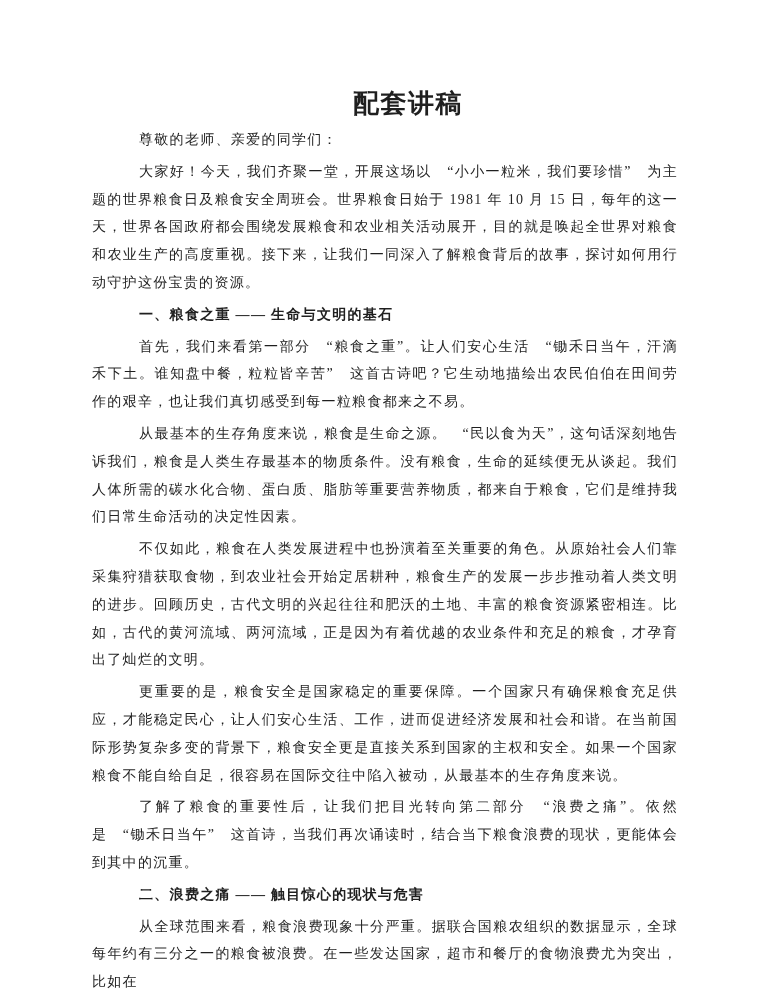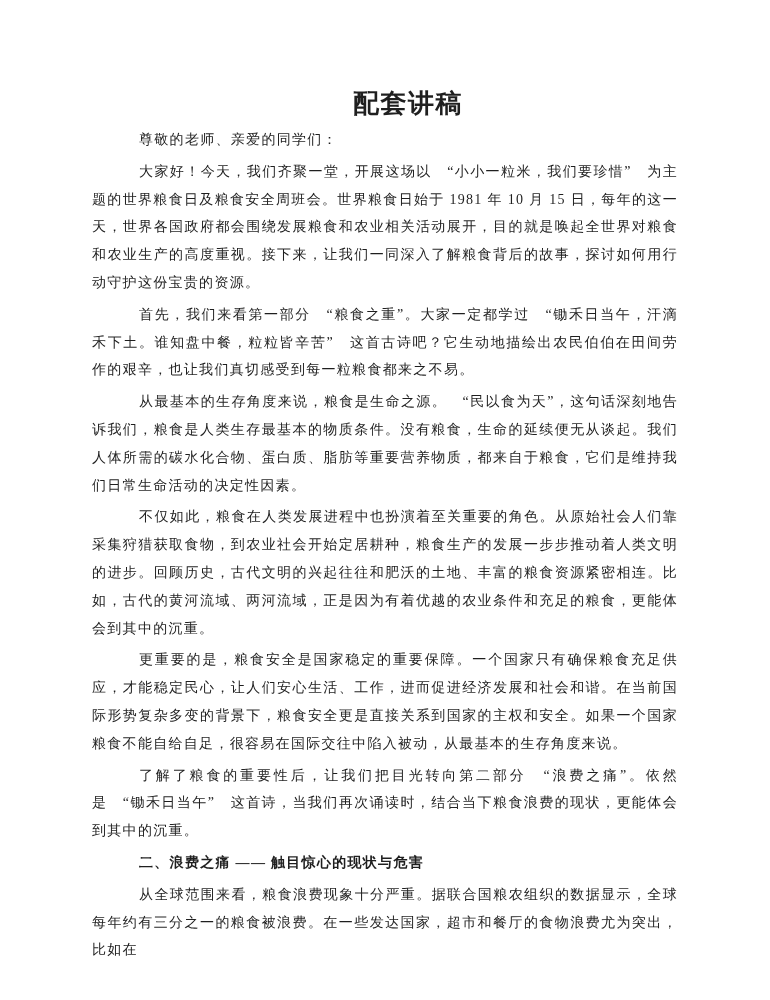--- a/index.html
+++ b/index.html
@@ -47,26 +47,27 @@
 </head>
 <body>
 
 <div class="page">
   <h1 class="doc-title">配套讲稿</h1>
 
   <p class="para">尊敬的老师、亲爱的同学们：</p>
 
   <p class="para">大家好！今天，我们齐聚一堂，开展这场以　“小小一粒米，我们要珍惜”　为主题的世界粮食日及粮食安全周班会。世界粮食日始于 1981 年 10 月 15 日，每年的这一天，世界各国政府都会围绕发展粮食和农业相关活动展开，目的就是唤起全世界对粮食和农业生产的高度重视。接下来，让我们一同深入了解粮食背后的故事，探讨如何用行动守护这份宝贵的资源。</p>
 
+  <p class="para heading">一、粮食之重 —— 生命与文明的基石</p>
 
-  <p class="para">首先，我们来看第一部分　“粮食之重”。大家一定都学过　“锄禾日当午，汗滴禾下土。谁知盘中餐，粒粒皆辛苦”　这首古诗吧？它生动地描绘出农民伯伯在田间劳作的艰辛，也让我们真切感受到每一粒粮食都来之不易。</p>
+  <p class="para">首先，我们来看第一部分　“粮食之重”。让人们安心生活　“锄禾日当午，汗滴禾下土。谁知盘中餐，粒粒皆辛苦”　这首古诗吧？它生动地描绘出农民伯伯在田间劳作的艰辛，也让我们真切感受到每一粒粮食都来之不易。</p>
 
   <p class="para">从最基本的生存角度来说，粮食是生命之源。　“民以食为天”，这句话深刻地告诉我们，粮食是人类生存最基本的物质条件。没有粮食，生命的延续便无从谈起。我们人体所需的碳水化合物、蛋白质、脂肪等重要营养物质，都来自于粮食，它们是维持我们日常生命活动的决定性因素。</p>
 
-  <p class="para">不仅如此，粮食在人类发展进程中也扮演着至关重要的角色。从原始社会人们靠采集狩猎获取食物，到农业社会开始定居耕种，粮食生产的发展一步步推动着人类文明的进步。回顾历史，古代文明的兴起往往和肥沃的土地、丰富的粮食资源紧密相连。比如，古代的黄河流域、两河流域，正是因为有着优越的农业条件和充足的粮食，更能体会到其中的沉重。</p>
+  <p class="para">不仅如此，粮食在人类发展进程中也扮演着至关重要的角色。从原始社会人们靠采集狩猎获取食物，到农业社会开始定居耕种，粮食生产的发展一步步推动着人类文明的进步。回顾历史，古代文明的兴起往往和肥沃的土地、丰富的粮食资源紧密相连。比如，古代的黄河流域、两河流域，正是因为有着优越的农业条件和充足的粮食，才孕育出了灿烂的文明。</p>
 
   <p class="para">更重要的是，粮食安全是国家稳定的重要保障。一个国家只有确保粮食充足供应，才能稳定民心，让人们安心生活、工作，进而促进经济发展和社会和谐。在当前国际形势复杂多变的背景下，粮食安全更是直接关系到国家的主权和安全。如果一个国家粮食不能自给自足，很容易在国际交往中陷入被动，从最基本的生存角度来说。</p>
 
   <p class="para">了解了粮食的重要性后，让我们把目光转向第二部分　“浪费之痛”。依然是　“锄禾日当午”　这首诗，当我们再次诵读时，结合当下粮食浪费的现状，更能体会到其中的沉重。</p>
 
   <p class="para heading">二、浪费之痛 —— 触目惊心的现状与危害</p>
 
   <p class="para">从全球范围来看，粮食浪费现象十分严重。据联合国粮农组织的数据显示，全球每年约有三分之一的粮食被浪费。在一些发达国家，超市和餐厅的食物浪费尤为突出，比如在</p>
 </div>
 

